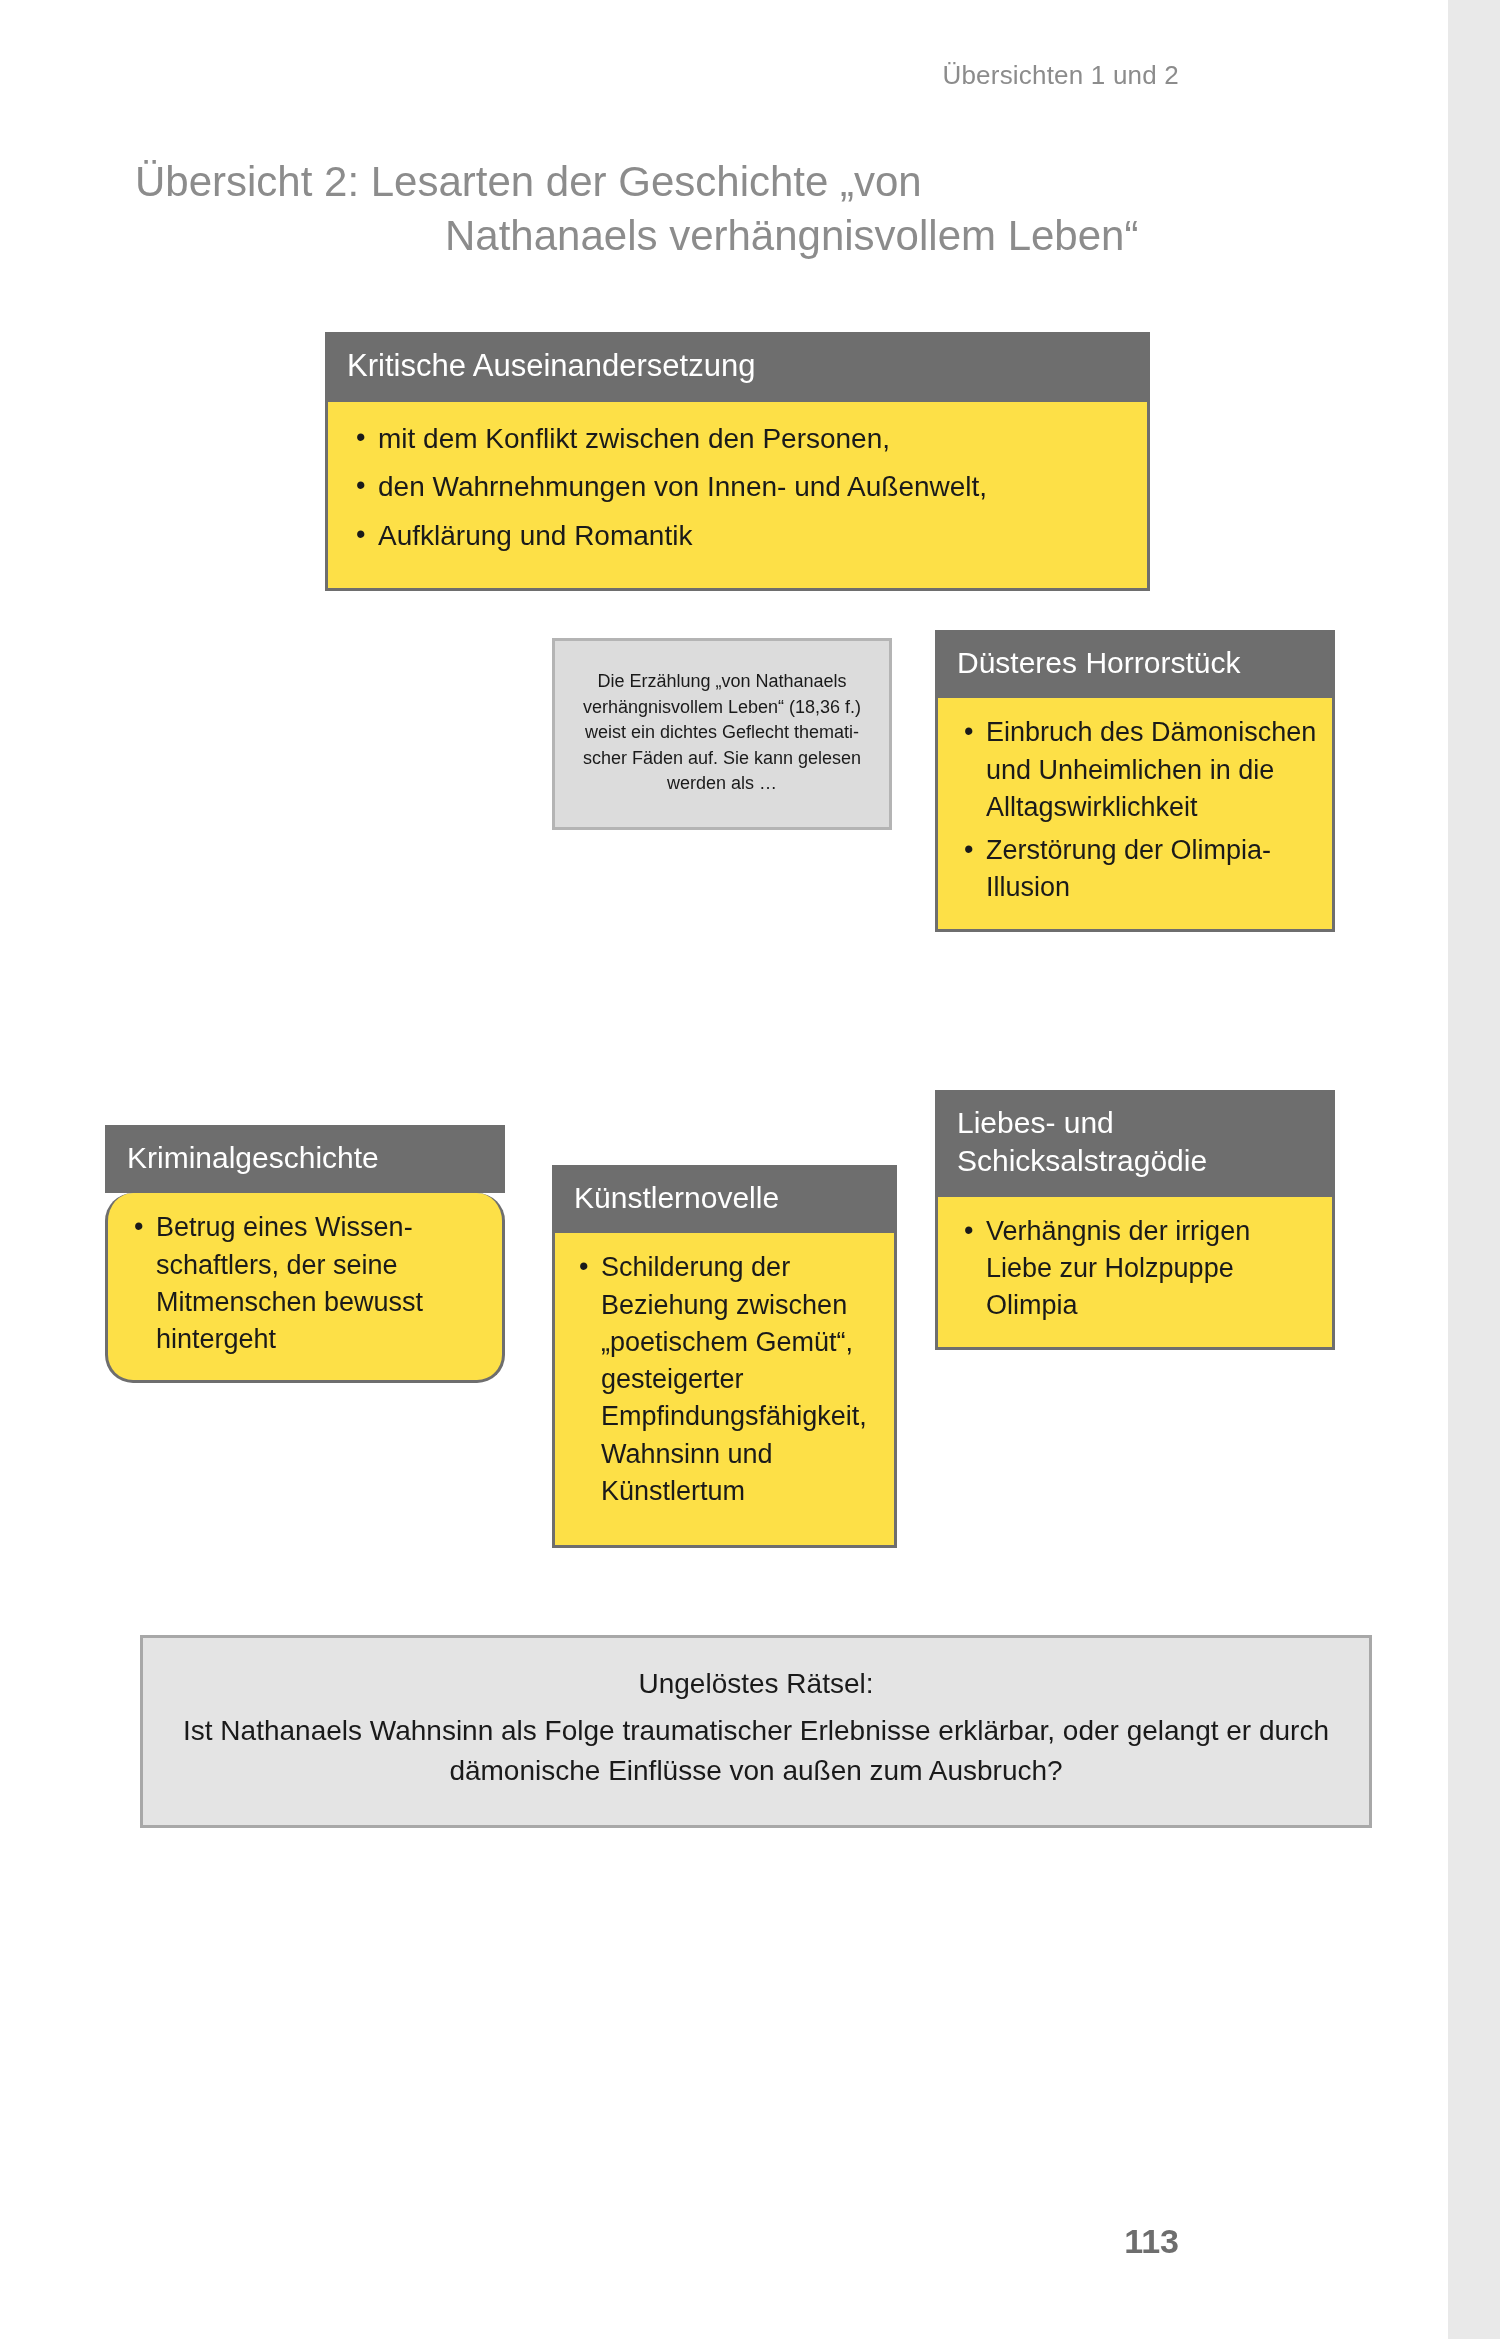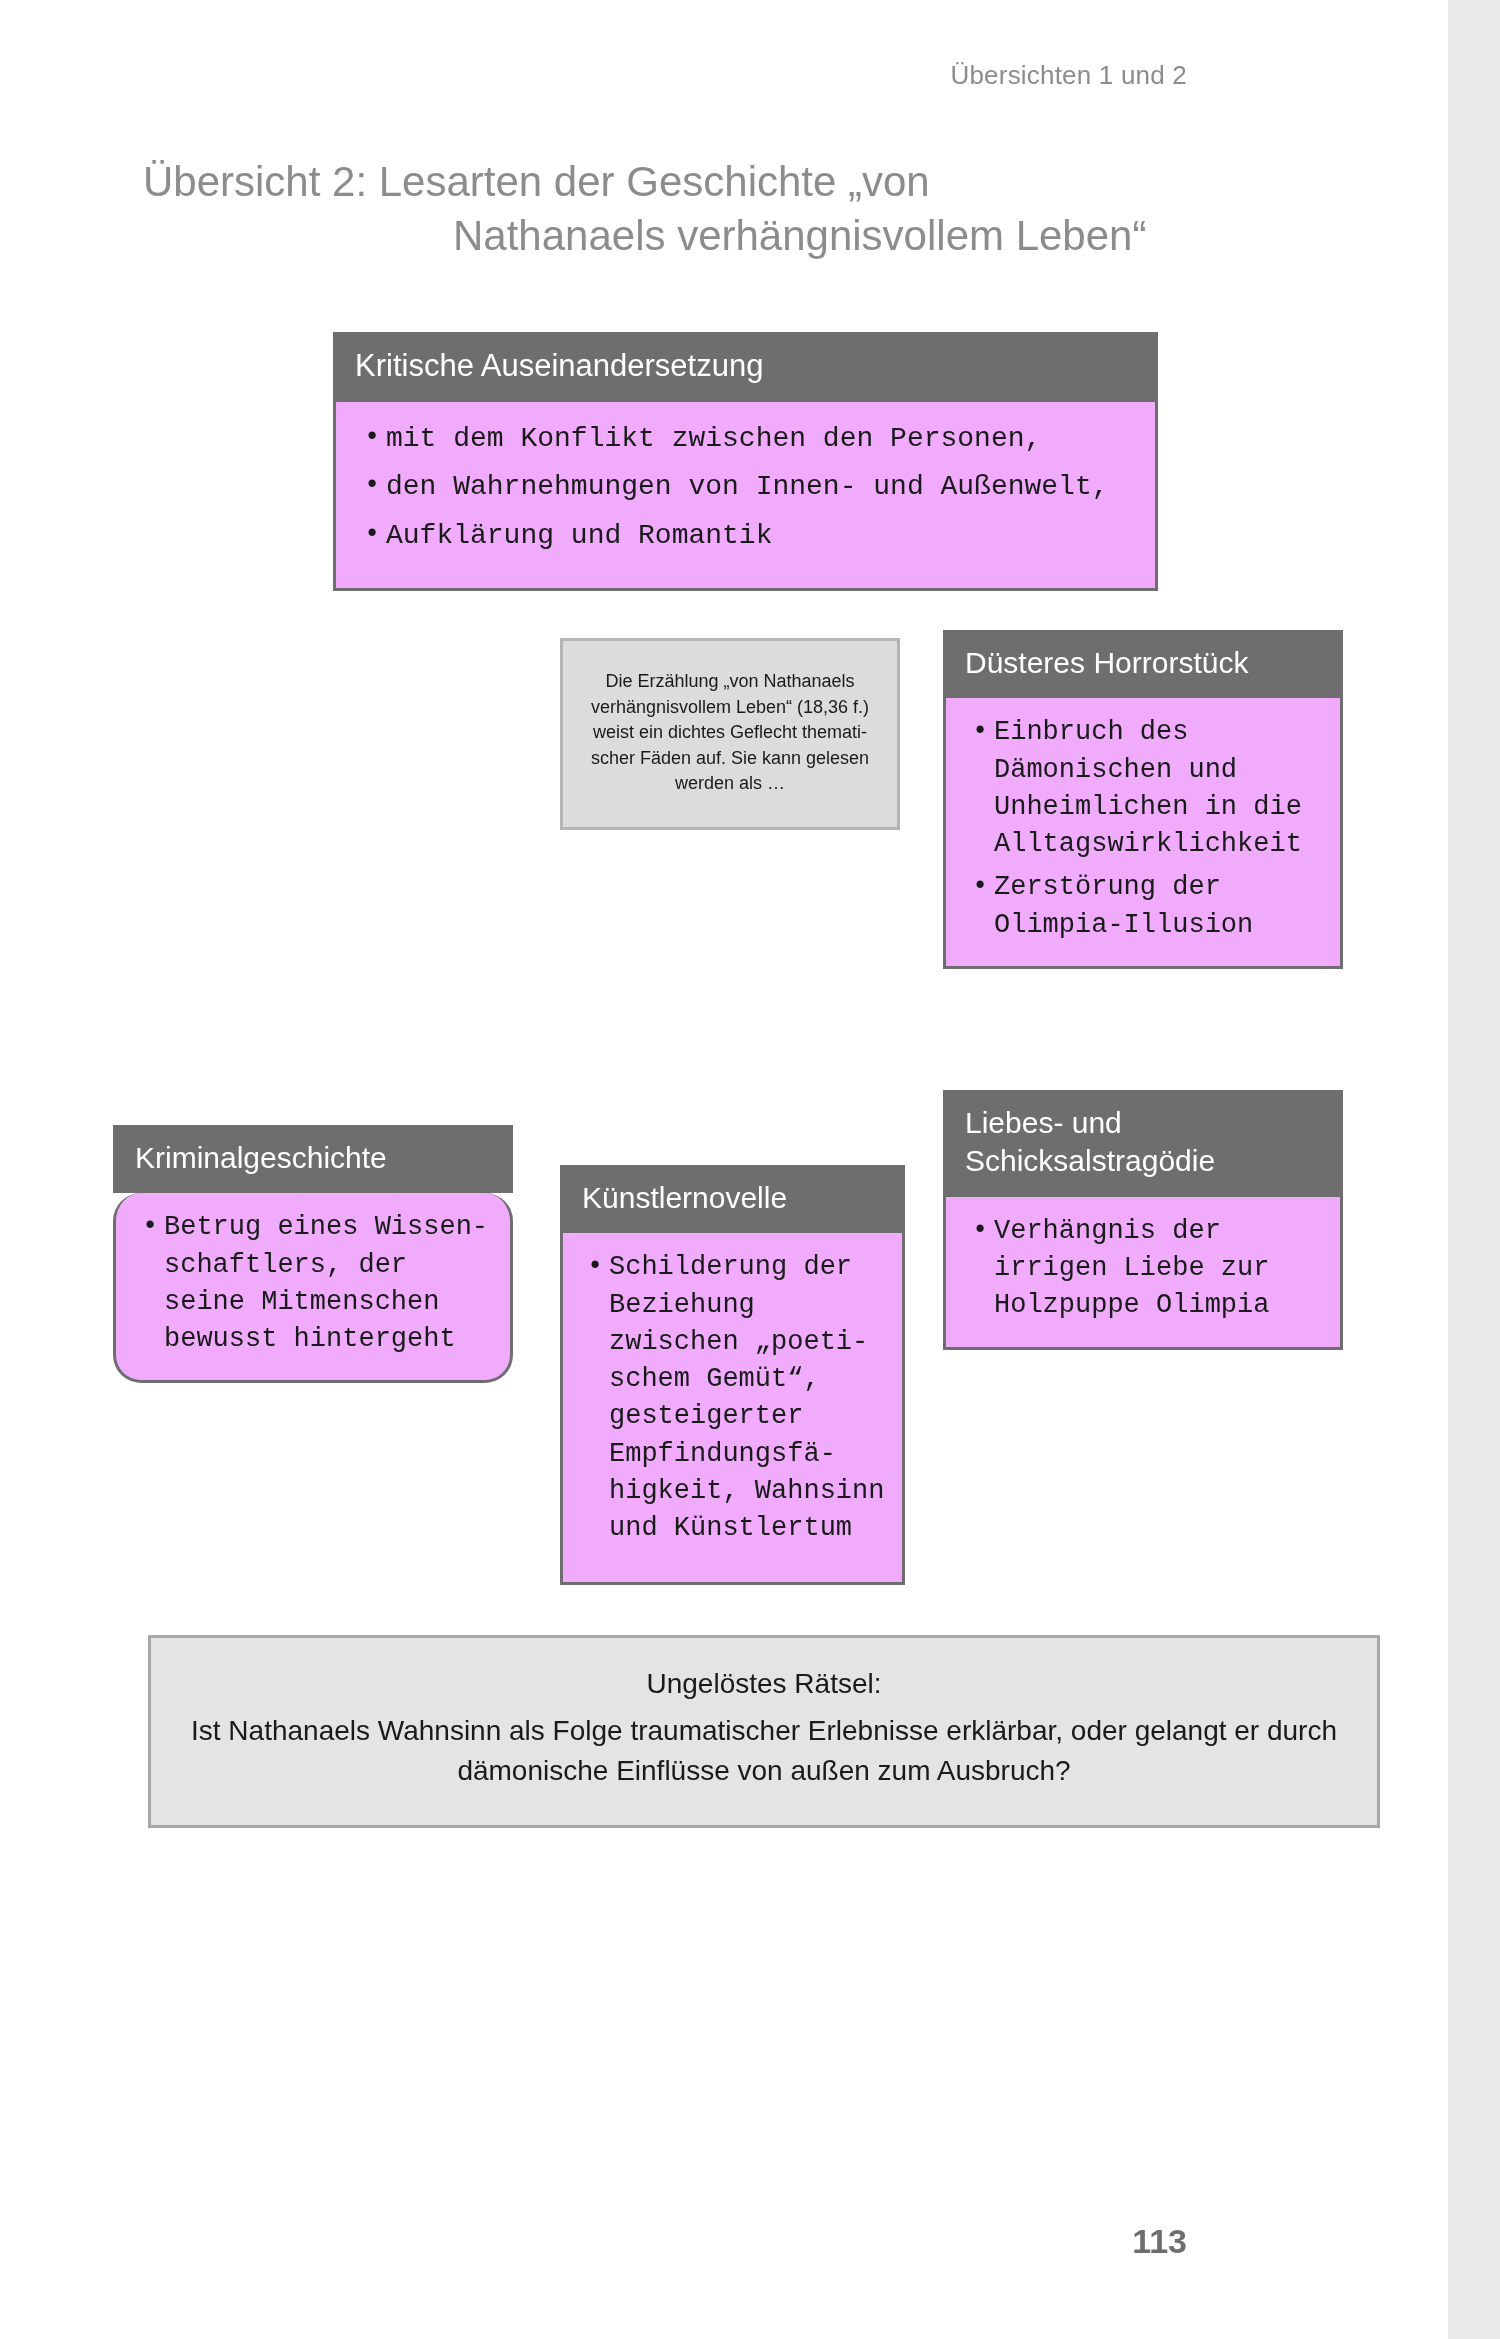--- a/index.html
+++ b/index.html
@@ -24,21 +24,21 @@
     position: absolute;
     top: 0;
     right: 0;
     width: 52px;
     height: 2339px;
     background: #e9e9e9;
   }
   .content {
     position: absolute;
     top: 0;
-    left: 8px;
+    left: 0;
     width: 1244px;
     height: 2339px;
   }
   .running-head {
     position: absolute;
     top: 60px;
     right: 65px;
     font-size: 26px;
     color: #8c8c8c;
     letter-spacing: 0.2px;
@@ -64,26 +64,25 @@
   }
   .box-head {
     background: #6e6e6e;
     color: #ffffff;
     font-size: 30px;
     line-height: 1.28;
     padding: 14px 22px 16px 22px;
     box-sizing: border-box;
   }
   .box-body {
-    background: #f0abfc;
+    background: #fde047;
     border: 3px solid #6e6e6e;
     border-top: none;
     box-sizing: border-box;
     padding: 14px 20px 18px 26px;
-    font-family: Liberation Mono, monospace;
   }
   .bullets {
     margin: 0;
     padding: 0;
     list-style: none;
   }
   .bullets li {
     font-size: 27px;
     line-height: 1.38;
     color: #1a1a1a;

